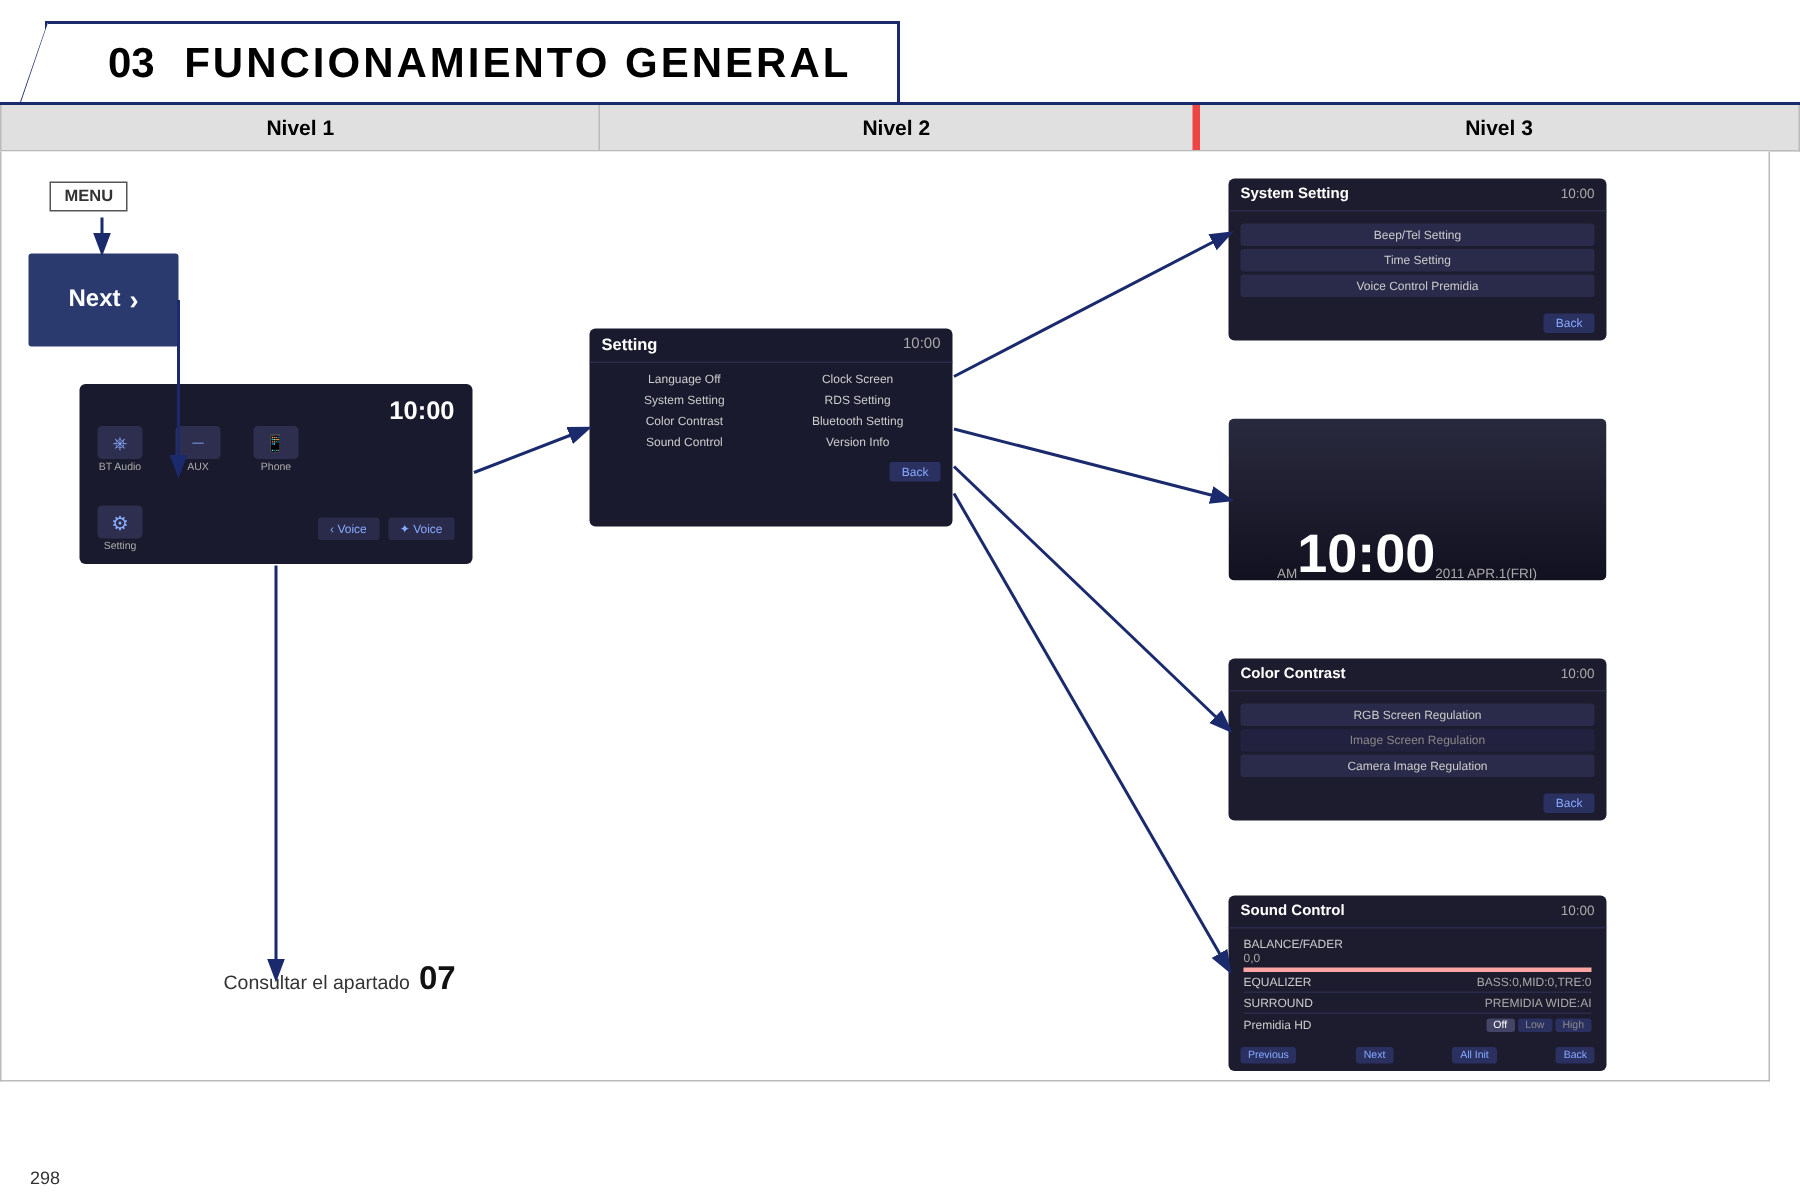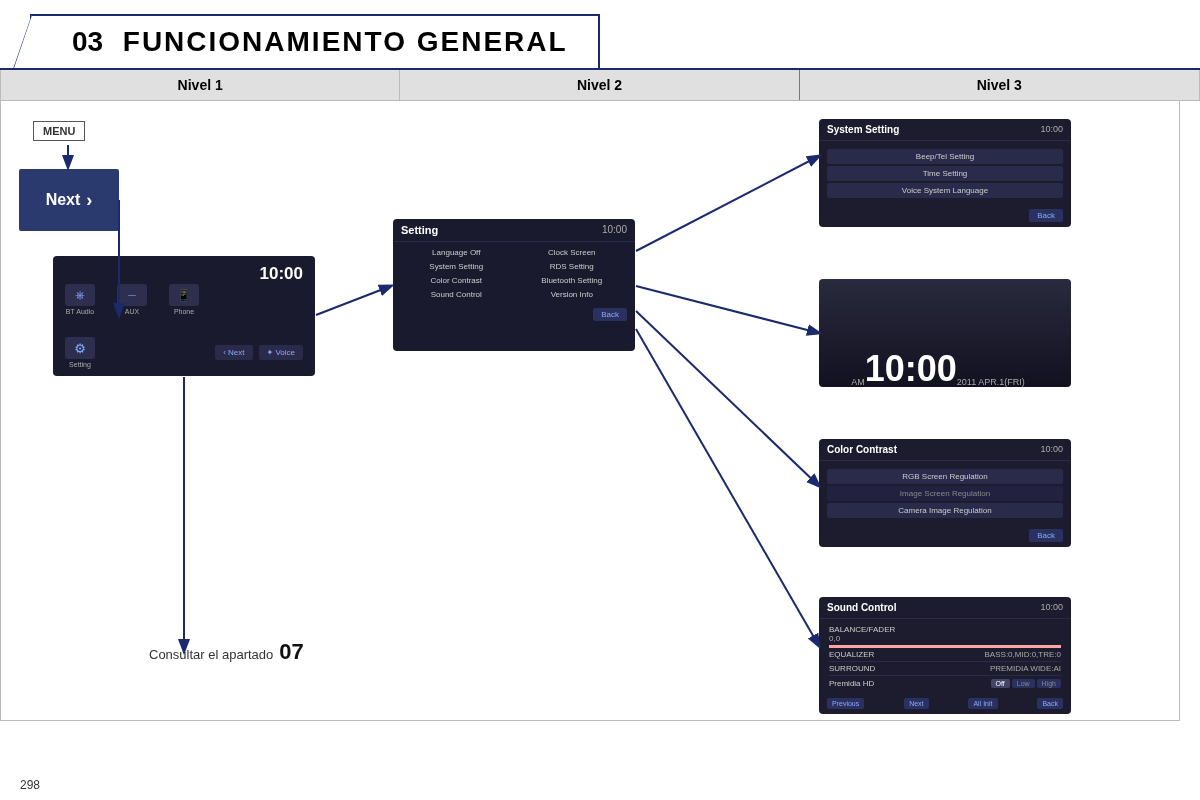--- a/index.html
+++ b/index.html
@@ -33,21 +33,21 @@
         <div style="width:0; height:0; border-style:solid; border-width:0 0 58px 20px; border-color:transparent transparent #1a2a6c transparent; position:absolute; top:0; left:0;"></div>
         <div style="width:0; height:0; border-style:solid; border-width:0 0 56px 19px; border-color:transparent transparent #fff transparent; position:absolute; top:1px; left:1px;"></div>
       </div>
       <span style="font-size:28px; font-weight:bold; margin-right:16px;">03</span>
       <span style="font-size:28px; font-weight:bold; letter-spacing:2px;">FUNCIONAMIENTO GENERAL</span>
     </div>
   </div>
 
   <div style="display:grid; grid-template-columns:1fr 1fr 1fr; background:#e0e0e0; border:1px solid #bbb; border-top:none;">
     <div style="text-align:center; padding:7px; font-weight:bold; font-size:14px; border-right:1px solid #bbb;">Nivel 1</div>
-    <div style="text-align:center; padding:7px; font-weight:bold; font-size:14px; border-right:1px solid #ef4444;">Nivel 2</div>
+    <div style="text-align:center; padding:7px; font-weight:bold; font-size:14px; border-right:5px solid #ef4444;">Nivel 2</div>
     <div style="text-align:center; padding:7px; font-weight:bold; font-size:14px;">Nivel 3</div>
   </div>
 
   <div style="position:relative; width:1180px; height:620px; background:#fff; border:1px solid #bbb; border-top:none; overflow:hidden;">
 
     <div style="position:absolute; top:20px; left:32px; border:1px solid #555; background:#fff; padding:3px 9px; font-size:11px; font-weight:bold; color:#333;">
       <span>MENU</span>
     </div>
 
     <div style="position:absolute; top:68px; left:18px; width:100px; height:62px; background:#2a3a6e; color:#fff; font-size:16px; font-weight:bold; display:flex; align-items:center; justify-content:center; gap:6px; border-radius:2px; cursor:pointer;">
@@ -70,21 +70,21 @@
           <div style="width:30px;height:22px;background:#2e2e4e;border-radius:3px;display:flex;align-items:center;justify-content:center;color:#88aaff;font-size:11px;">📱</div>
           <span style="color:#aaa;font-size:7px;">Phone</span>
         </div>
       </div>
       <div style="position:absolute; bottom:8px; left:12px; right:12px; display:flex; justify-content:space-between; align-items:center;">
         <div style="display:flex;flex-direction:column;align-items:center;gap:2px;">
           <div style="width:30px;height:22px;background:#2e2e4e;border-radius:3px;display:flex;align-items:center;justify-content:center;color:#88aaff;font-size:13px;">⚙</div>
           <span style="color:#aaa;font-size:7px;">Setting</span>
         </div>
         <div style="display:flex;gap:6px;">
-          <div style="background:#2a2a4a;color:#88aaff;padding:3px 8px;border-radius:2px;font-size:8px;">‹ Next</div>
+          <div style="background:#2a2a4a;color:#88aaff;padding:3px 8px;border-radius:2px;font-size:8px;">‹ Voice</div>
           <div style="background:#2a2a4a;color:#88aaff;padding:3px 8px;border-radius:2px;font-size:8px;">✦ Voice</div>
         </div>
       </div>
     </div>
 
     <div style="position:absolute; top:118px; left:392px; width:242px; height:132px; background:#1a1a2e; border-radius:4px; overflow:hidden;">
       <div style="display:flex;justify-content:space-between;padding:5px 8px;color:#fff;border-bottom:1px solid #2a2a4e;">
         <span style="font-size:11px;font-weight:bold;">Setting</span>
         <span style="font-size:10px;color:#aaa;">10:00</span>
       </div>
@@ -104,21 +104,21 @@
     </div>
 
     <div style="position:absolute; top:18px; left:818px; width:252px; background:#1c1c2e; border-radius:4px; overflow:hidden;">
       <div style="display:flex;justify-content:space-between;padding:5px 8px;border-bottom:1px solid #2a2a4e;">
         <span style="font-size:10px;font-weight:bold;color:#fff;">System Setting</span>
         <span style="font-size:9px;color:#aaa;">10:00</span>
       </div>
       <div style="padding:6px 8px;">
         <div style="background:#2a2a4a;margin:2px 0;padding:3px 6px;font-size:8px;color:#ccc;text-align:center;border-radius:2px;">Beep/Tel Setting</div>
         <div style="background:#2a2a4a;margin:2px 0;padding:3px 6px;font-size:8px;color:#ccc;text-align:center;border-radius:2px;">Time Setting</div>
-        <div style="background:#2a2a4a;margin:2px 0;padding:3px 6px;font-size:8px;color:#ccc;text-align:center;border-radius:2px;">Voice System Language</div>
+        <div style="background:#2a2a4a;margin:2px 0;padding:3px 6px;font-size:8px;color:#ccc;text-align:center;border-radius:2px;">Voice Control Premidia</div>
       </div>
       <div style="display:flex;justify-content:flex-end;padding:3px 8px 5px;">
         <div style="background:#2a3060;color:#88aaff;padding:2px 8px;border-radius:2px;font-size:8px;">Back</div>
       </div>
     </div>
 
     <div style="position:absolute; top:178px; left:818px; width:252px; background:#1c1c2e; border-radius:4px; overflow:hidden;">
       <div style="background:linear-gradient(180deg,#2a2a3e 0%,#111120 100%); height:108px; display:flex; flex-direction:row; align-items:flex-end; justify-content:center; padding-right:14px; padding-top:8px;">
         <span style="color:#aaa;font-size:9px;">AM</span>
         <span style="color:#fff;font-size:36px;font-weight:bold;line-height:1;">10:00</span>

